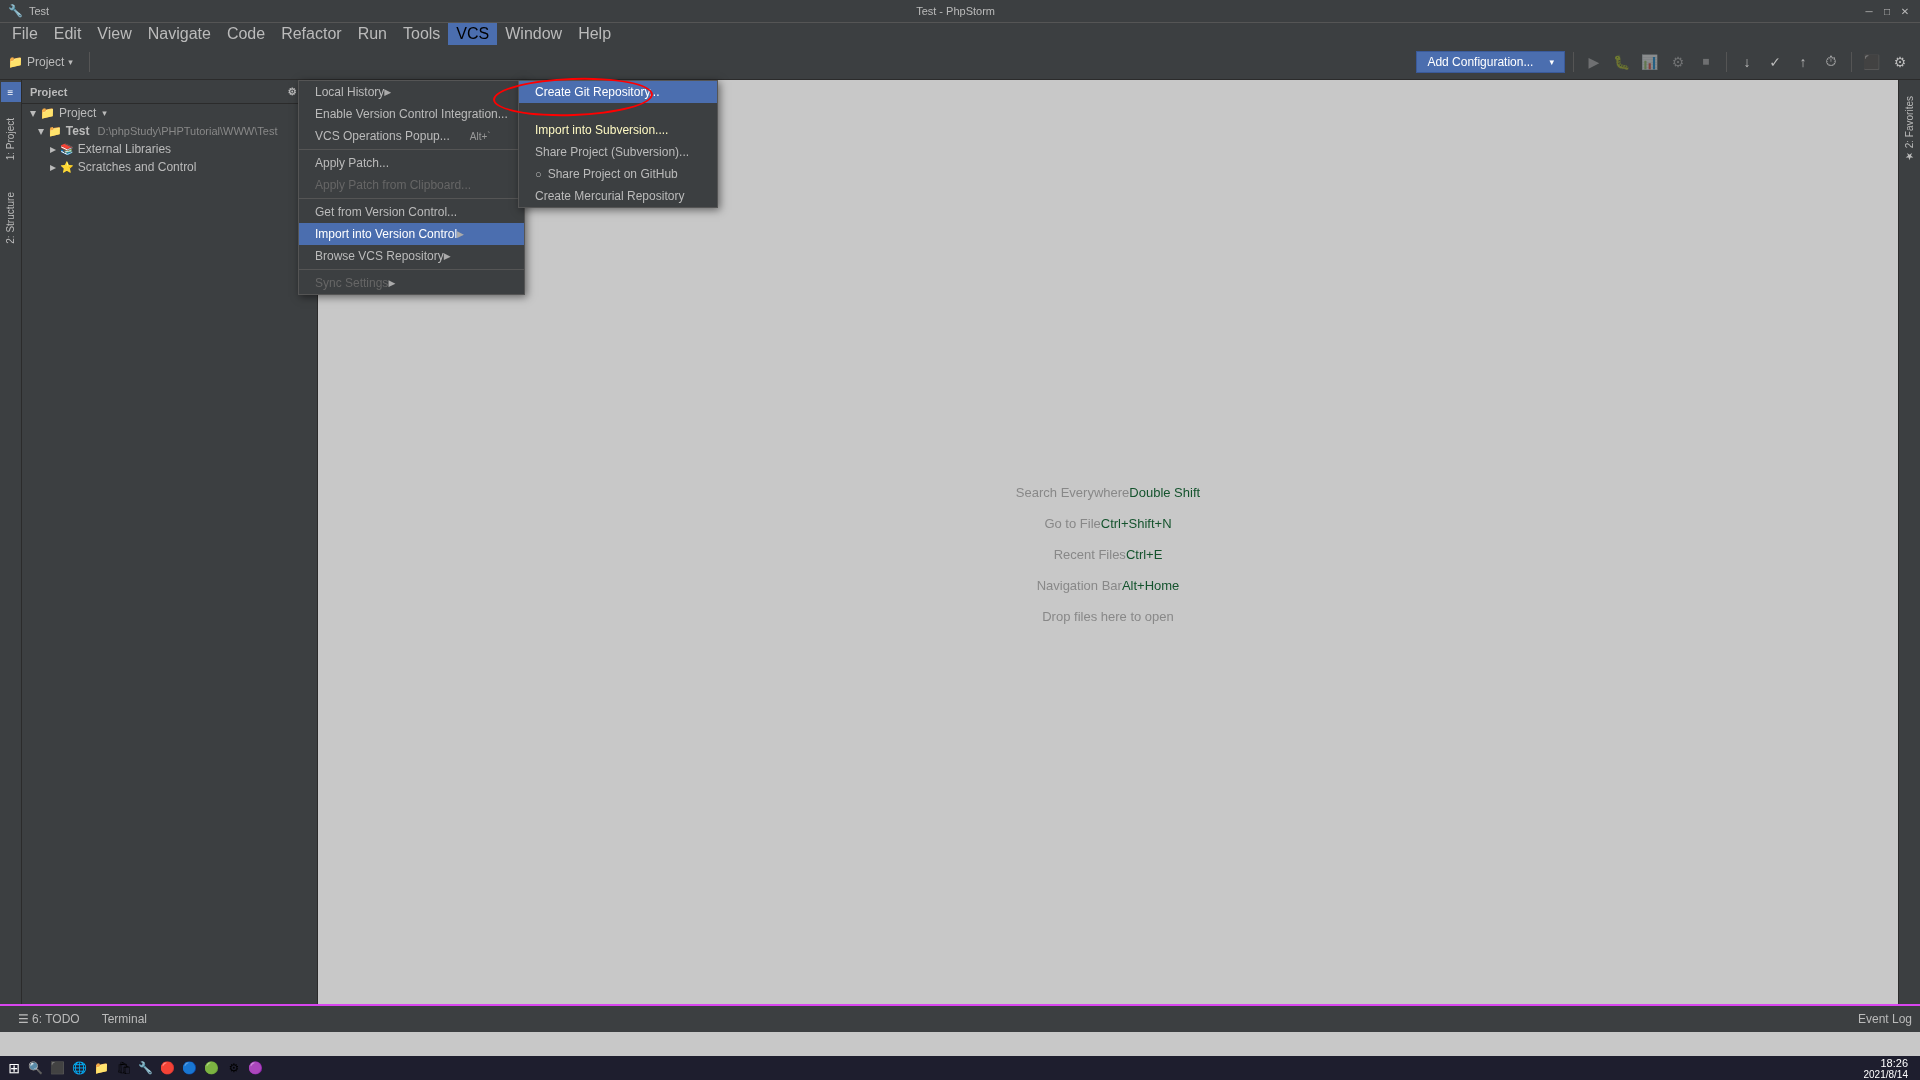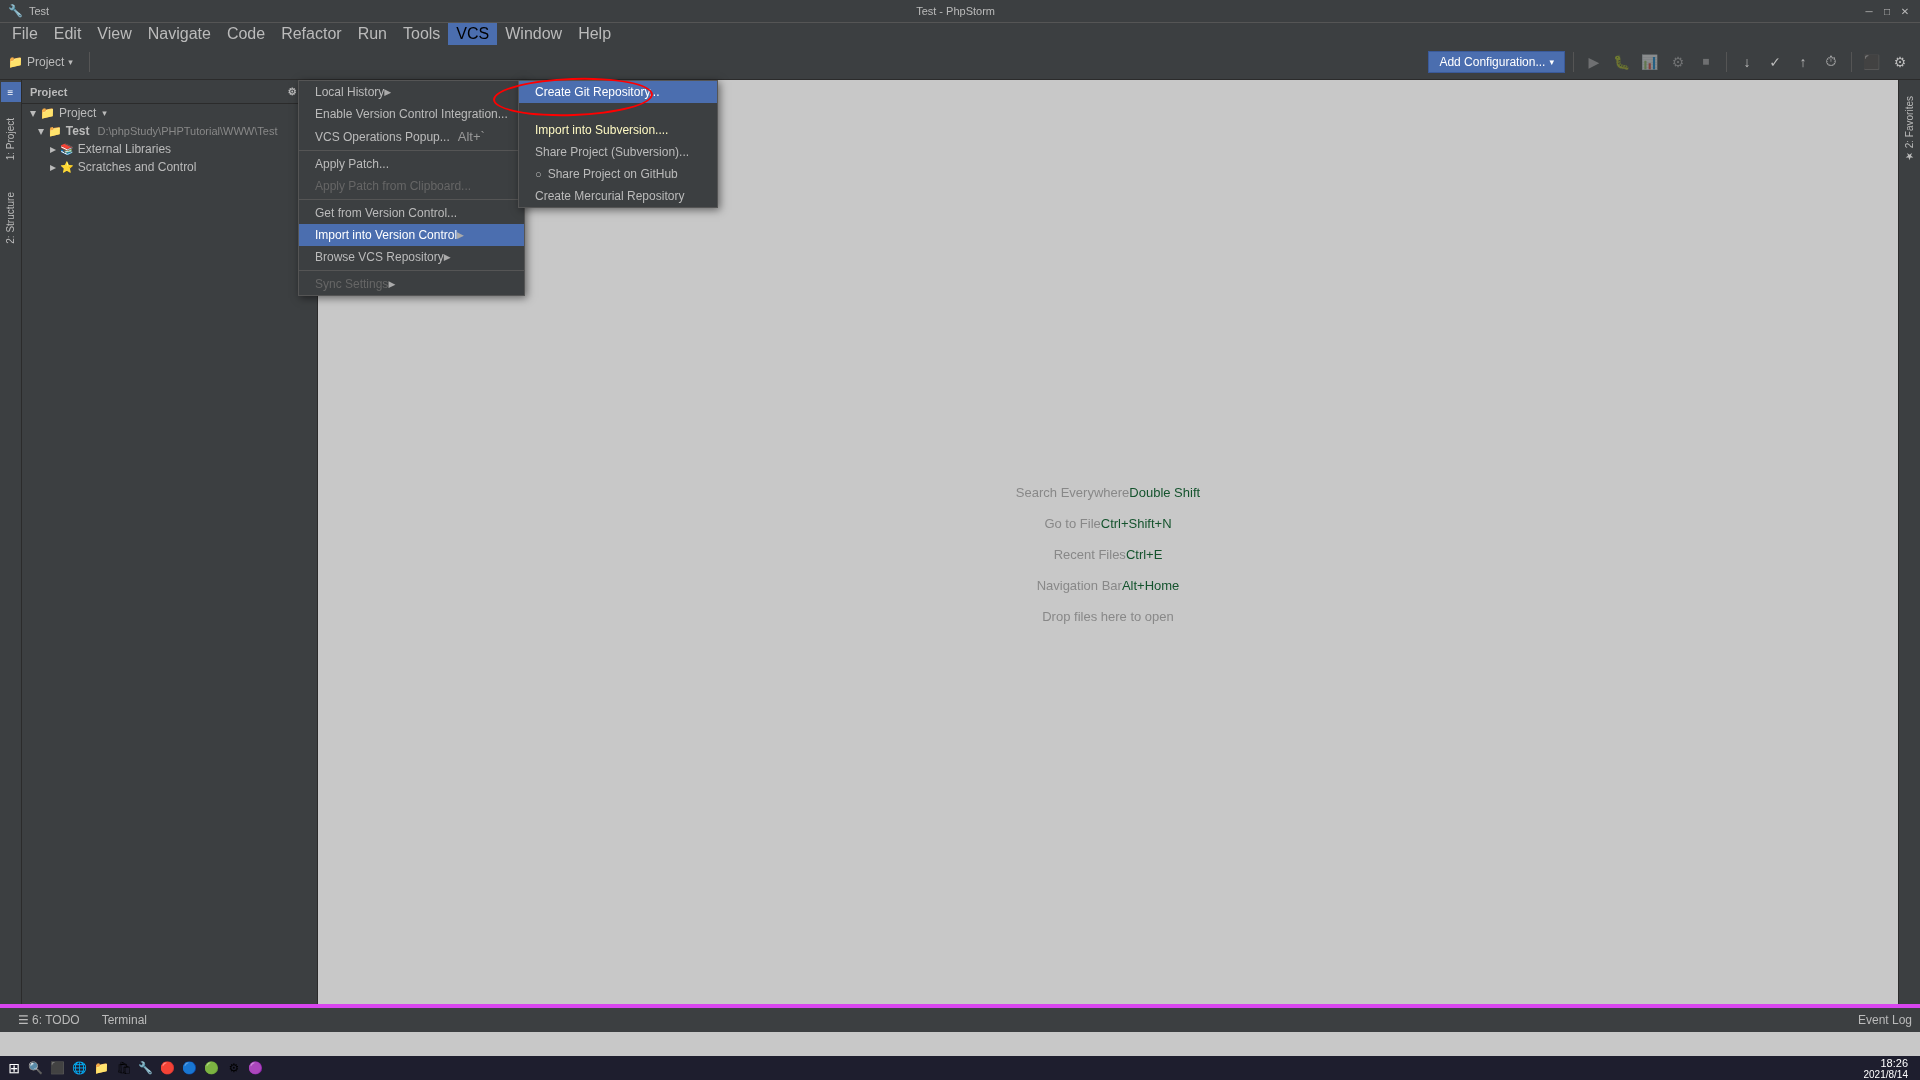--- a/index.html
+++ b/index.html
@@ -97,21 +97,21 @@
     .add-config-btn {
       margin-left: auto;
       background: #4b6eaf;
       color: white;
       border: 1px solid #3a5a9a;
       padding: 3px 10px;
       font-size: 12px;
       cursor: pointer;
       display: flex;
       align-items: center;
-      gap: 4px;
+      gap: 16px;
     }
     .toolbar-icon-btn {
       width: 24px;
       height: 24px;
       display: flex;
       align-items: center;
       justify-content: center;
       color: #bbbbbb;
       cursor: pointer;
       font-size: 14px;
@@ -273,22 +273,22 @@
       height: 1px;
       background: #555;
       margin: 2px 0;
     }
     .dd-arrow {
       font-size: 9px;
       color: #aaa;
     }
     .dd-shortcut {
       color: #999;
-      font-size: 13px;
-      margin-left: 8px;
+      font-size: 10px;
+      margin-left: 20px;
     }
 
     
     #import-submenu {
       position: absolute;
       top: 80px;
       left: 518px;
       background: #3c3f41;
       border: 1px solid #555;
       box-shadow: 2px 2px 8px rgba(0,0,0,0.5);
@@ -441,21 +441,21 @@
     <div class="hint-row">
       <span>Drop files here to open</span>
     </div>
   </div>
 
   <div style="width:22px; background:#3c3f41; display:flex; flex-direction:column; align-items:center; border-left:1px solid #2b2b2b;">
     <div class="vtab" style="font-size:10px; color:#bbbbbb; writing-mode:vertical-lr; transform:rotate(180deg); cursor:pointer; margin-top:8px;">★ 2: Favorites</div>
   </div>
 </div>
 
-<div id="bottombar" style="position:relative; width:100%; height:28px; background:#3c3f41; display:flex; align-items:center; padding:0 8px; gap:2px; border-top:4px solid #d946ef;">
+<div id="bottombar" style="position:relative; width:100%; height:28px; background:#3c3f41; display:flex; align-items:center; padding:0 8px; gap:2px; border-top:2px solid #d946ef;">
   <div class="bottom-tab">
     <span>☰ 6: TODO</span>
   </div>
   <div class="bottom-tab">
     <span>Terminal</span>
   </div>
   <div class="bottom-right">
     <span>Event Log</span>
   </div>
 </div>

